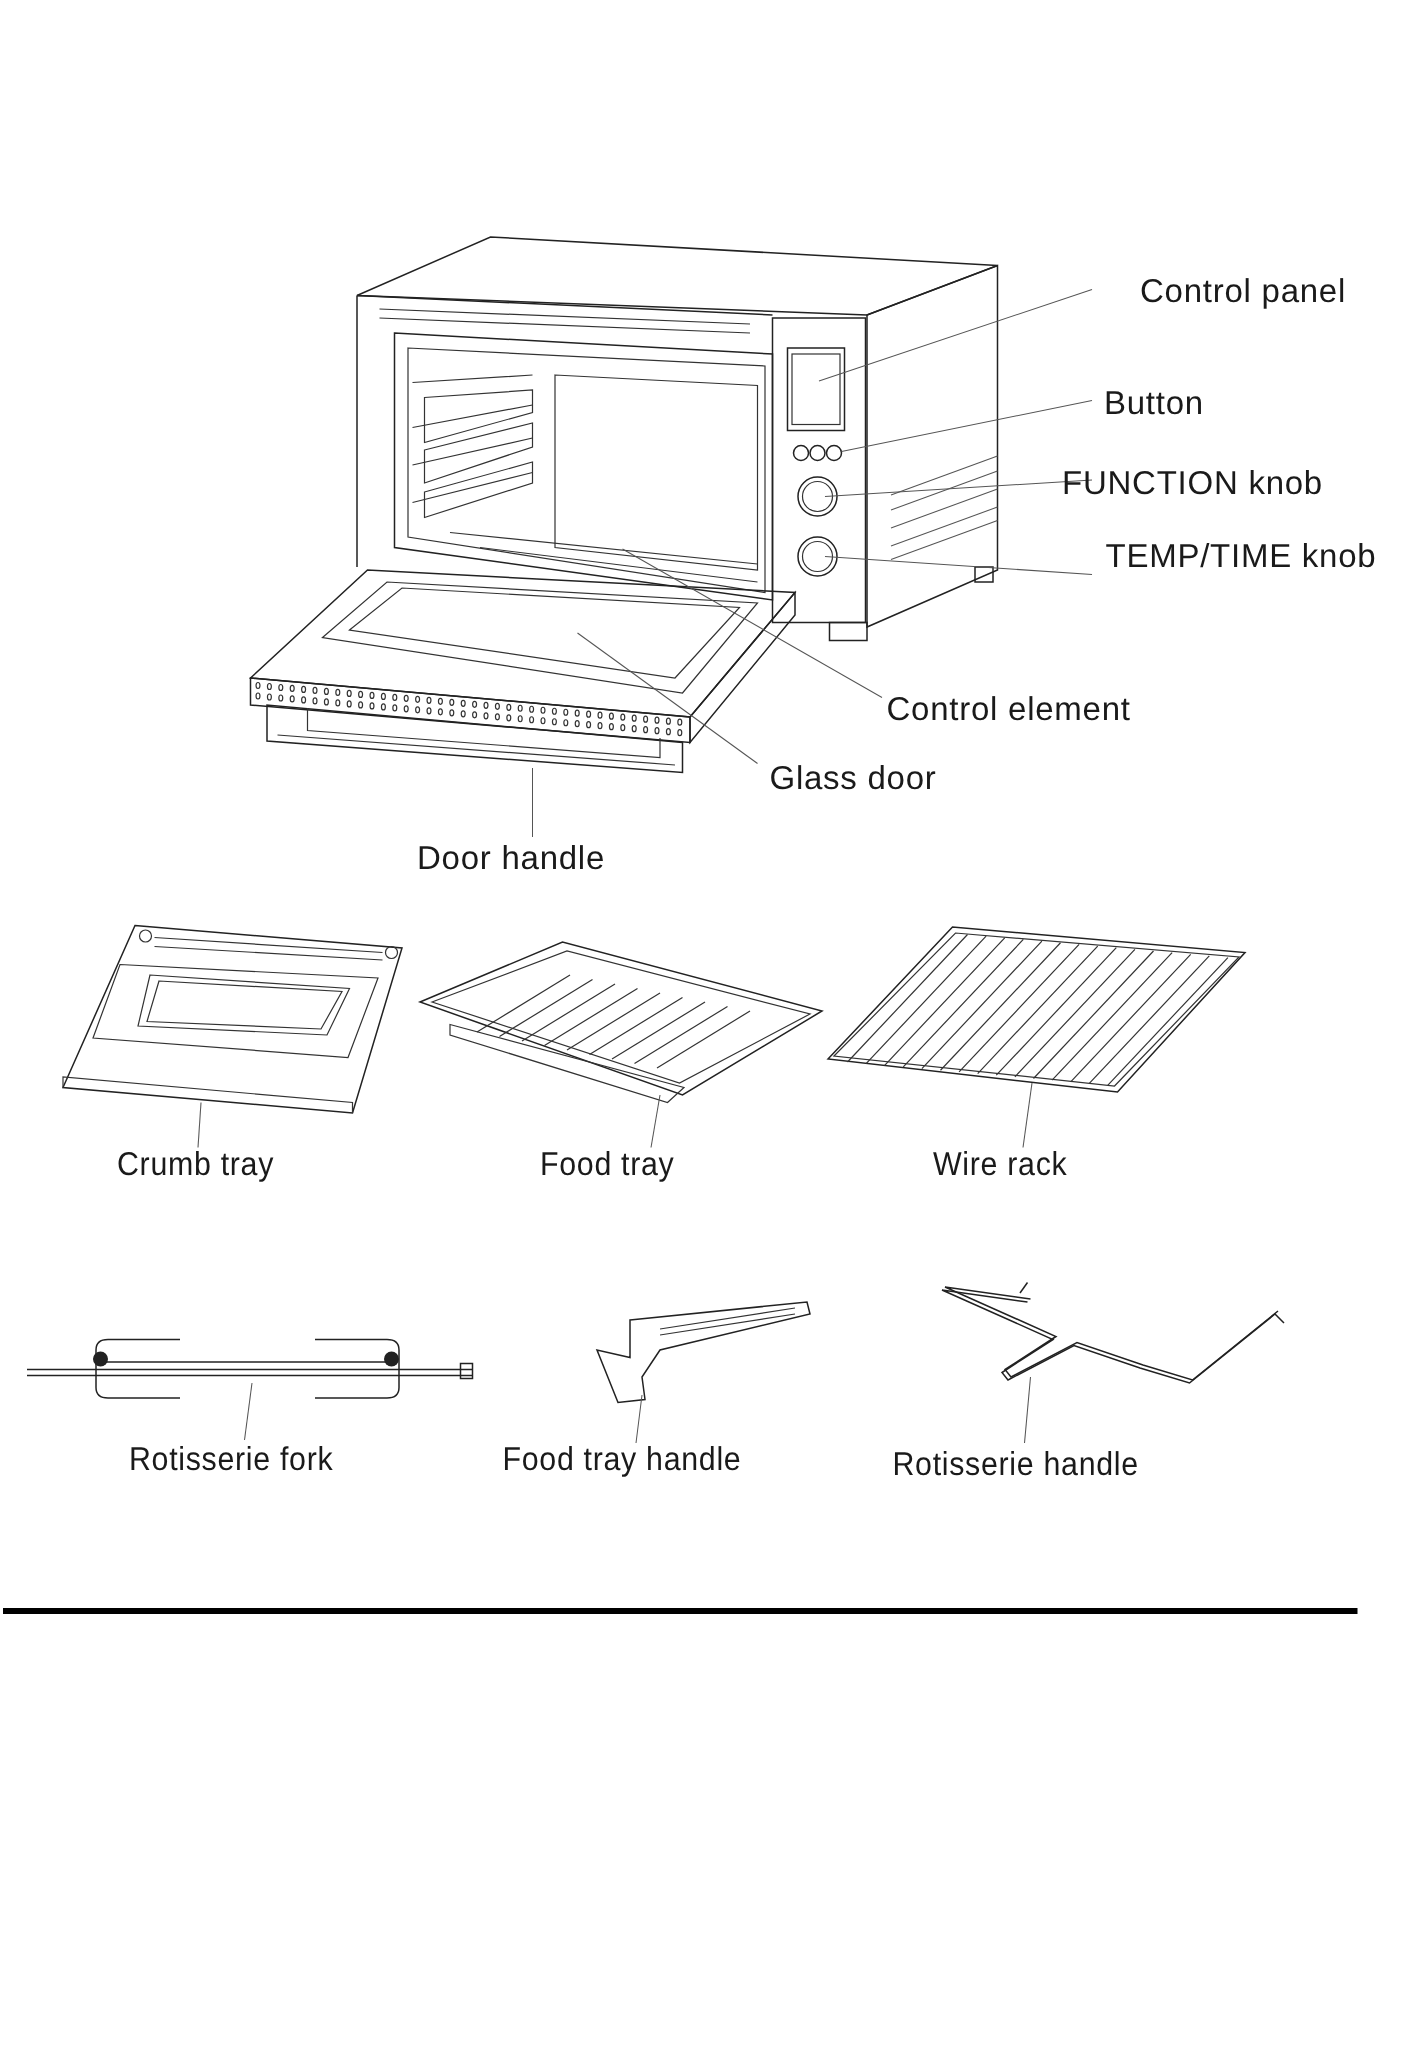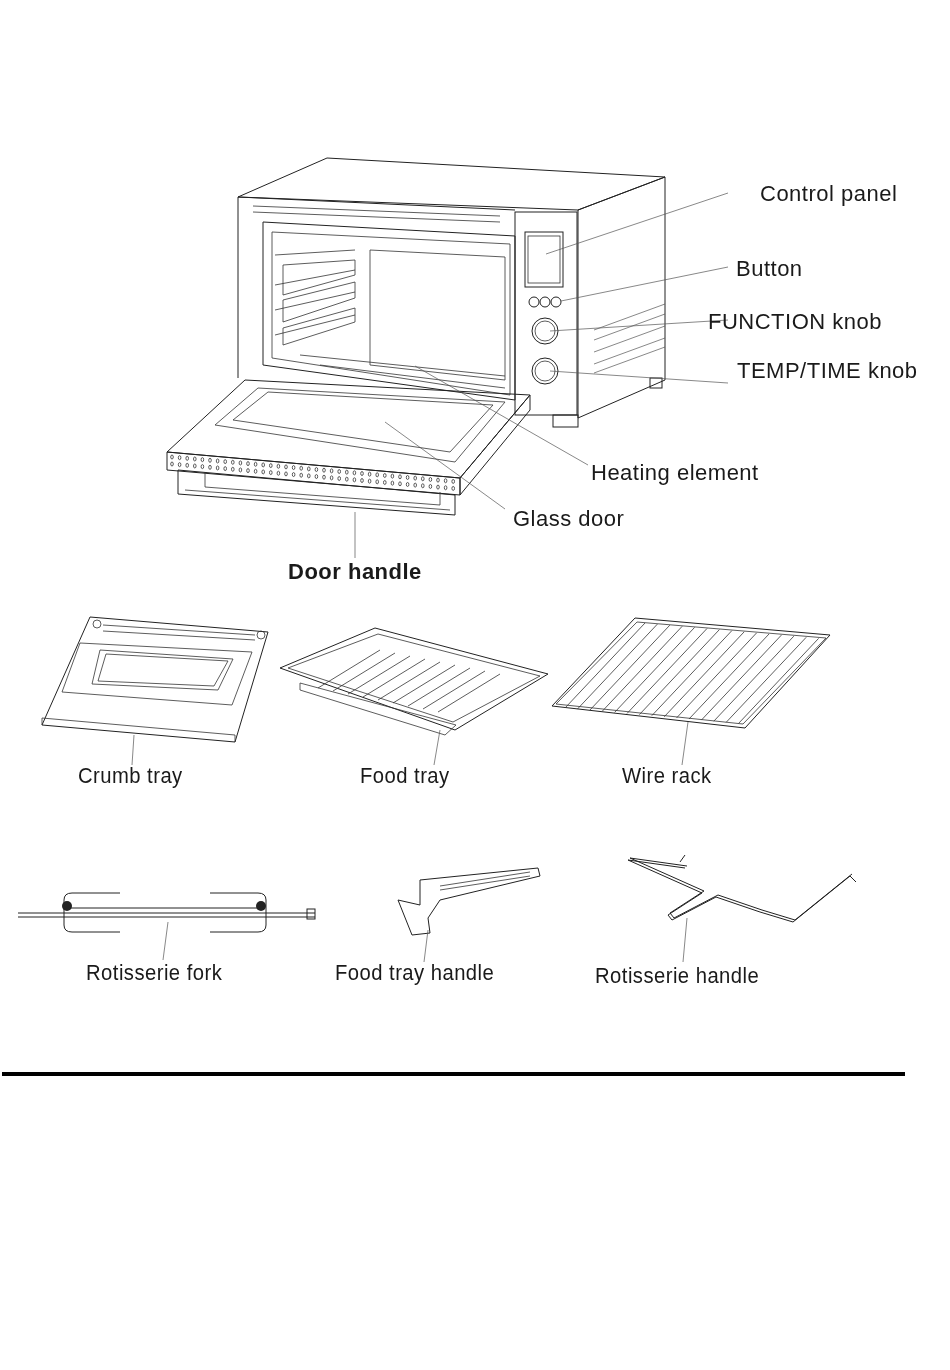--- a/index.html
+++ b/index.html
@@ -244,23 +244,23 @@
     <polyline class="ln" points="687,866 630,858 704,891 670,913 674,918 718,895 762,910 795,920 852,874"></polyline>
     <line class="ln" x1="680" y1="862" x2="685" y2="855"></line>
     <line class="thin" x1="687" y1="918" x2="683" y2="962"></line>
   </g>
 </svg>
 
 <div class="lbl" style="left:736px; top:183px;margin-left:24px;">Control panel</div>
 <div class="lbl" style="left:736px; top:258px;text-align:right;">Button</div>
 <div class="lbl" style="left:708px; top:311px;">FUNCTION knob</div>
 <div class="lbl" style="left:737px; top:360px;">TEMP/TIME knob</div>
-<div class="lbl" style="left:591px; top:462px;">Heating element</div>
+<div class="lbl" style="left:591px; top:462px;">Control element</div>
 <div class="lbl" style="left:513px; top:508px;">Glass door</div>
-<div class="lbl" style="left:288px; top:561px;font-weight:bold;">Door handle</div>
+<div class="lbl" style="left:278px; top:561px;">Door handle</div>
 
 <div class="lbl narrow" style="left:78px; top:765px;">Crumb tray</div>
 <div class="lbl narrow" style="left:360px; top:765px;">Food tray</div>
 <div class="lbl narrow" style="left:622px; top:765px;">Wire rack</div>
 
 <div class="lbl narrow" style="left:86px; top:962px;">Rotisserie fork</div>
 <div class="lbl narrow" style="left:335px; top:962px;">Food tray handle</div>
 <div class="lbl narrow" style="left:595px; top:965px;">Rotisserie handle</div>
 
 <div id="rule"></div>

